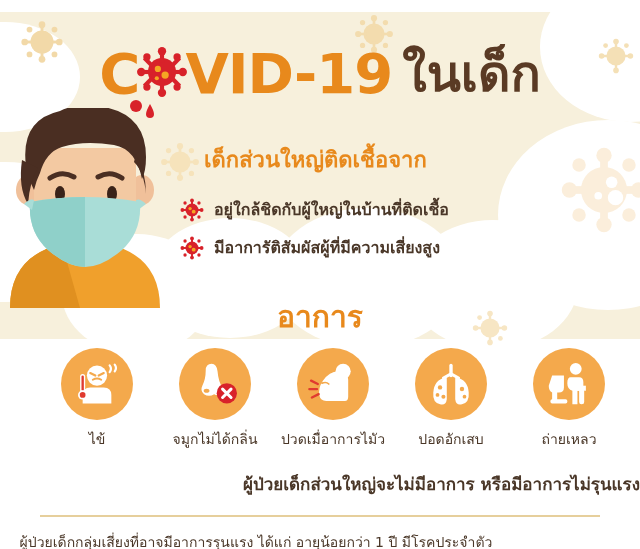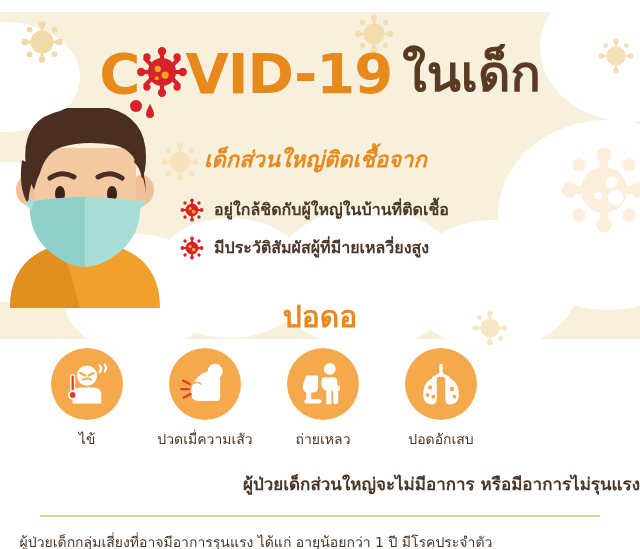--- a/index.html
+++ b/index.html
@@ -70,21 +70,20 @@
   .boy { position: absolute; left: 2px; top: 96px; width: 166px; height: 200px; }
 
   
   .infect-head {
     position: absolute;
     left: 204px; top: 130px;
     font-size: 22px;
     font-weight: bold;
     color: #e8891c;
     letter-spacing: 0px;
-    font-style: italic;
   }
   .bullet-list { position: absolute; left: 180px; top: 186px; width: 440px; }
   .bullet-item {
     display: flex;
     align-items: center;
     margin-bottom: 14px;
   }
   .bullet-icon { width: 24px; height: 24px; flex: 0 0 24px; margin-right: 10px; }
   .bullet-text {
     font-size: 16px;
@@ -101,23 +100,23 @@
     font-size: 30px;
     font-weight: bold;
     color: #e8891c;
   }
 
   
   .symptom-row {
     position: absolute;
     left: 0; top: 336px; width: 640px;
     display: flex;
-    justify-content: flex-start;
+    justify-content: flex-end;
     align-items: flex-start;
-    padding: 0 28px;
+    padding: 0 12px;
   }
   .symptom {
     width: 118px;
     text-align: center;
   }
   .symptom-circle {
     width: 72px; height: 72px;
     margin: 0 auto 8px auto;
     border-radius: 50%;
     background: #f4a94c;
@@ -409,25 +408,25 @@
               <rect x="46" y="68" width="8" height="22"></rect>
             <rect x="10" y="46" width="22" height="8"></rect>
               <rect x="68" y="46" width="22" height="8"></rect>
           </g>
           <g fill="#f5a623">
             <circle cx="42" cy="44" r="7"></circle>
               <circle cx="57" cy="57" r="8"></circle>
           </g>
         </svg>
       </span>
-      <span class="bullet-text">มีประวัติสัมผัสผู้ที่มีายเหลวี่ยงสูง</span>
+      <span class="bullet-text">มีอาการัติสัมผัสผู้ที่มีความเสี่ยงสูง</span>
     </div>
   </div>
 
-  <div class="symptoms-head">ปอดอ</div>
+  <div class="symptoms-head">อาการ</div>
 
   <div class="symptom-row">
 
     <div class="symptom">
       <div class="symptom-circle">
         <svg width="54" height="54" viewBox="0 0 64 64">
 
           <path d="M24 36 h16 q9 0 9 9 v10 h-34 v-10 q0 -9 9 -9 z" fill="#ffffff"></path>
 
           <circle cx="32" cy="22" r="12" fill="#ffffff"></circle>
@@ -441,52 +440,49 @@
           <circle cx="15" cy="45" r="5.5" fill="#ffffff"></circle>
           <circle cx="15" cy="45" r="3.4" fill="#e03b2f"></circle>
 
           <path d="M47 10 q3 4 0 8" stroke="#ffffff" stroke-width="2.6" fill="none" stroke-linecap="round"></path>
           <path d="M53 9 q3 4 0 8" stroke="#ffffff" stroke-width="2.6" fill="none" stroke-linecap="round"></path>
         </svg>
       </div>
       <div class="symptom-label">ไข้</div>
     </div>
 
-
     <div class="symptom">
       <div class="symptom-circle">
         <svg width="54" height="54" viewBox="0 0 64 64">
 
+          <path d="M28 8 q6 0 7 9 q1 12 6 20 q3 5 -2 7 q-4 2 -8 0 q-6 4 -12 0 q-5 -4 -2 -10 q4 -8 4 -18 q0 -8 7 -8 z" fill="#ffffff"></path>
+          <ellipse cx="22" cy="40" rx="3.4" ry="2.4" fill="#f4a94c"></ellipse>
+
+          <circle cx="46" cy="43" r="12" fill="#d8222a"></circle>
+          <path d="M41 38 l10 10 M51 38 l-10 10" stroke="#ffffff" stroke-width="3.6" stroke-linecap="round"></path>
+        </svg>
+      </div>
+      <div class="symptom-label">จมูกไม่ได้กลิ่น</div>
+    </div>
+
+    <div class="symptom">
+      <div class="symptom-circle">
+        <svg width="54" height="54" viewBox="0 0 64 64">
+
           <path d="M44 18 q-14 -4 -24 10 q-6 9 -4 18 q1 6 8 6 h22 q4 0 4 -5 v-20 q0 -7 -6 -9 z" fill="#ffffff"></path>
           <circle cx="44" cy="17" r="9" fill="#ffffff"></circle>
 
           <path d="M19 31 q5 -2 8 1" stroke="#f4a94c" stroke-width="2" fill="none" stroke-linecap="round"></path>
 
           <path d="M14 32 l-8 -4" stroke="#e03b2f" stroke-width="2.8" stroke-linecap="round"></path>
           <path d="M13 38 l-9 0" stroke="#e03b2f" stroke-width="2.8" stroke-linecap="round"></path>
           <path d="M15 44 l-8 4" stroke="#e03b2f" stroke-width="2.8" stroke-linecap="round"></path>
         </svg>
       </div>
-      <div class="symptom-label">ปวดเมื่ความเสัว</div>
-    </div>
-
-    <div class="symptom">
-      <div class="symptom-circle">
-        <svg width="54" height="54" viewBox="0 0 64 64">
-
-          <path d="M12 22 h14 v14 q0 6 -6 6 h-2 v10 h-6 v-10 q-4 -2 -4 -8 z" fill="#ffffff"></path>
-          <rect x="10" y="50" width="20" height="5" rx="2" fill="#ffffff"></rect>
-
-          <circle cx="40" cy="14" r="7" fill="#ffffff"></circle>
-          <path d="M34 24 h10 q5 0 5 6 v10 h-7 v16 h-6 v-16 q-6 -2 -6 -9 q0 -7 4 -7 z" fill="#ffffff"></path>
-          <path d="M38 34 h14 v6 h-14 z" fill="#ffffff"></path>
-          <rect x="44" y="38" width="6" height="18" rx="3" fill="#ffffff"></rect>
-        </svg>
-      </div>
-      <div class="symptom-label">ถ่ายเหลว</div>
+      <div class="symptom-label">ปวดเมื่อาการไมัว</div>
     </div>
 
     <div class="symptom">
       <div class="symptom-circle">
         <svg width="54" height="54" viewBox="0 0 64 64">
 
           <rect x="30" y="8" width="4" height="16" rx="2" fill="#ffffff"></rect>
           <path d="M32 20 l-9 5 M32 20 l9 5" stroke="#ffffff" stroke-width="3.4" stroke-linecap="round"></path>
 
           <path d="M26 24 q-14 3 -15 18 q-1 12 8 14 q7 2 8 -6 v-24 q0 -3 -1 -2 z" fill="#ffffff"></path>
@@ -498,19 +494,35 @@
               <circle cx="16" cy="45" r="2.2"></circle>
             <circle cx="23" cy="47" r="2.4"></circle>
             <circle cx="45" cy="38" r="2.6"></circle>
               <circle cx="48" cy="47" r="2.2"></circle>
           </g>
         </svg>
       </div>
       <div class="symptom-label">ปอดอักเสบ</div>
     </div>
 
+    <div class="symptom">
+      <div class="symptom-circle">
+        <svg width="54" height="54" viewBox="0 0 64 64">
+
+          <path d="M12 22 h14 v14 q0 6 -6 6 h-2 v10 h-6 v-10 q-4 -2 -4 -8 z" fill="#ffffff"></path>
+          <rect x="10" y="50" width="20" height="5" rx="2" fill="#ffffff"></rect>
+
+          <circle cx="40" cy="14" r="7" fill="#ffffff"></circle>
+          <path d="M34 24 h10 q5 0 5 6 v10 h-7 v16 h-6 v-16 q-6 -2 -6 -9 q0 -7 4 -7 z" fill="#ffffff"></path>
+          <path d="M38 34 h14 v6 h-14 z" fill="#ffffff"></path>
+          <rect x="44" y="38" width="6" height="18" rx="3" fill="#ffffff"></rect>
+        </svg>
+      </div>
+      <div class="symptom-label">ถ่ายเหลว</div>
+    </div>
+
   </div>
 
   <div class="note-strong">ผู้ป่วยเด็กส่วนใหญ่จะไม่มีอาการ หรือมีอาการไม่รุนแรง</div>
   <div class="divider"></div>
   <div class="note-small">ผู้ป่วยเด็กกลุ่มเสี่ยงที่อาจมีอาการรุนแรง ได้แก่ อายุน้อยกว่า 1 ปี มีโรคประจำตัว</div>
 
 </div>
 
 </body></html>

